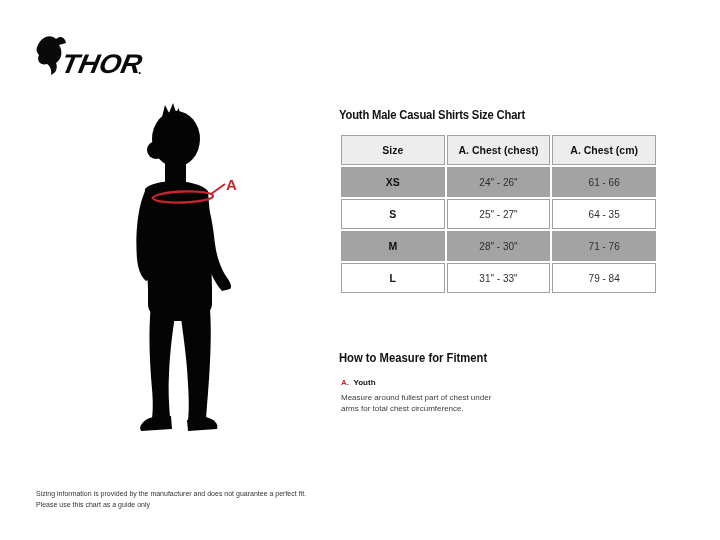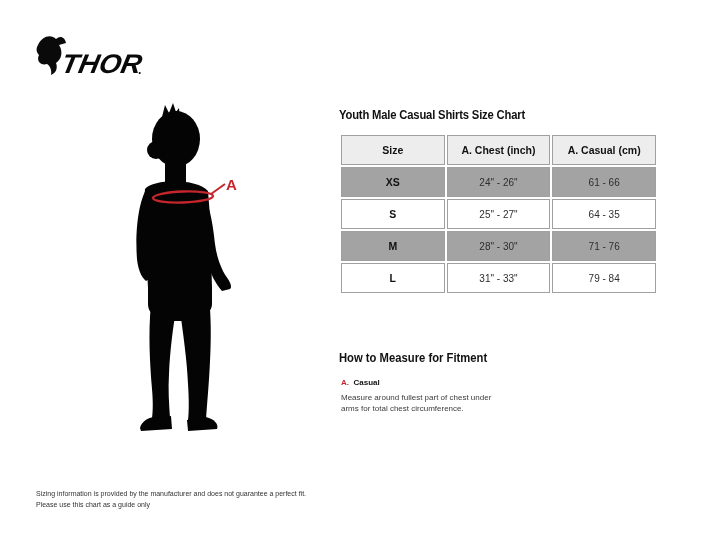--- a/index.html
+++ b/index.html
@@ -81,22 +81,22 @@
       </g>
     </svg>
   </div>
 
   <div class="abs title">Youth Male Casual Shirts Size Chart</div>
 
   <table class="abs size-table">
     <thead>
       <tr>
         <th>Size</th>
-        <th>A. Chest (inch)</th>
-        <th>A. Casual (cm)</th>
+        <th>A. Chest (chest)</th>
+        <th>A. Chest (cm)</th>
       </tr>
     </thead>
     <tbody>
       <tr class="shaded">
         <td class="size-col">XS</td>
         <td>24" - 26"</td>
         <td>61 - 66</td>
       </tr>
       <tr>
         <td class="size-col">S</td>
@@ -113,21 +113,21 @@
         <td>31" - 33"</td>
         <td>79 - 84</td>
       </tr>
     </tbody>
   </table>
 
   <div class="abs measure-heading">How to Measure for Fitment</div>
   <div class="abs measure-item">
     <div>
       <span class="measure-key">A.</span>
-      <span class="measure-name">Casual</span>
+      <span class="measure-name">Youth</span>
     </div>
     <div class="measure-desc">Measure around fullest part of chest under arms for total chest circumference.</div>
   </div>
 
   <div class="abs footer">
     <div>Sizing information is provided by the manufacturer and does not guarantee a perfect fit.</div>
     <div>Please use this chart as a guide only</div>
   </div>
 
 </div>

